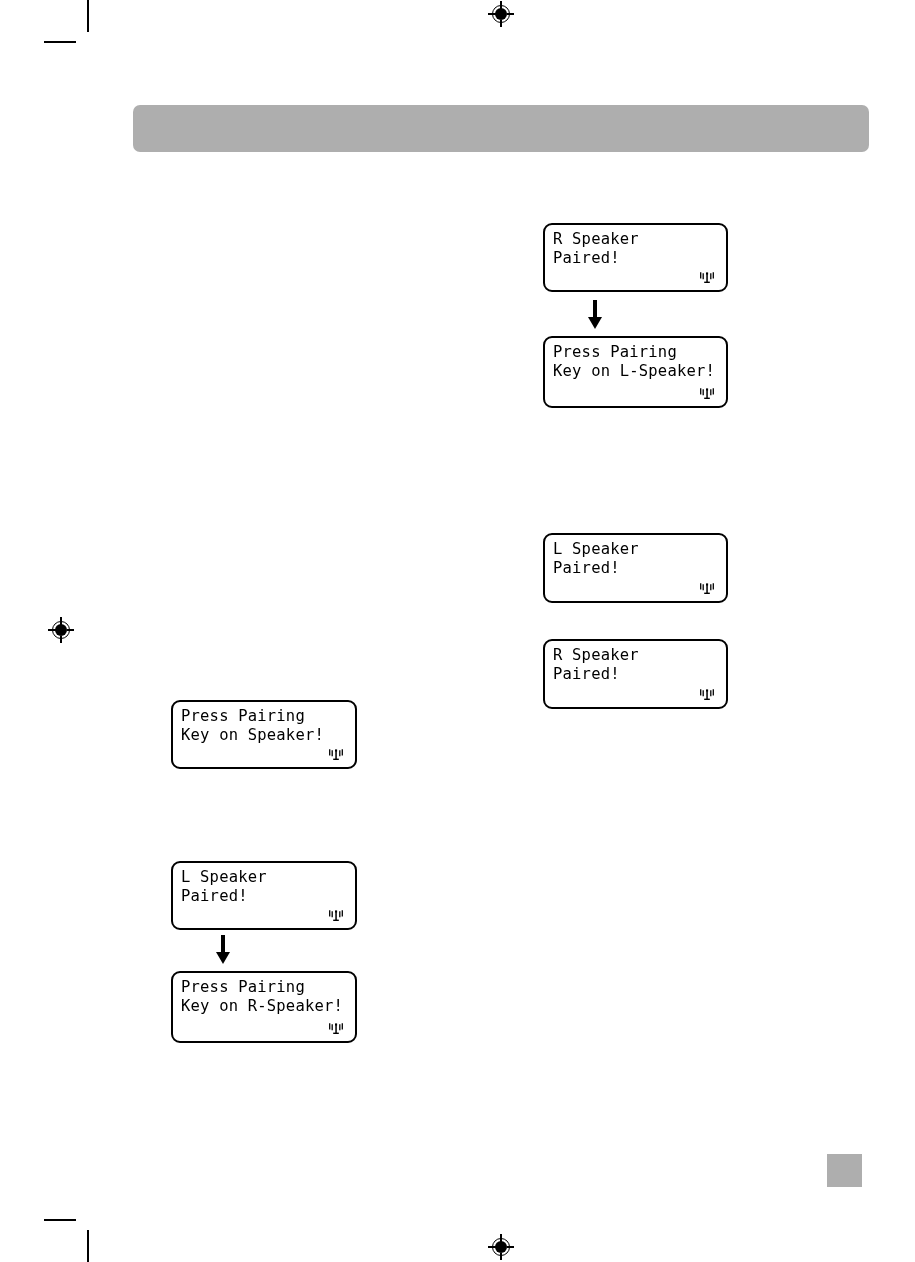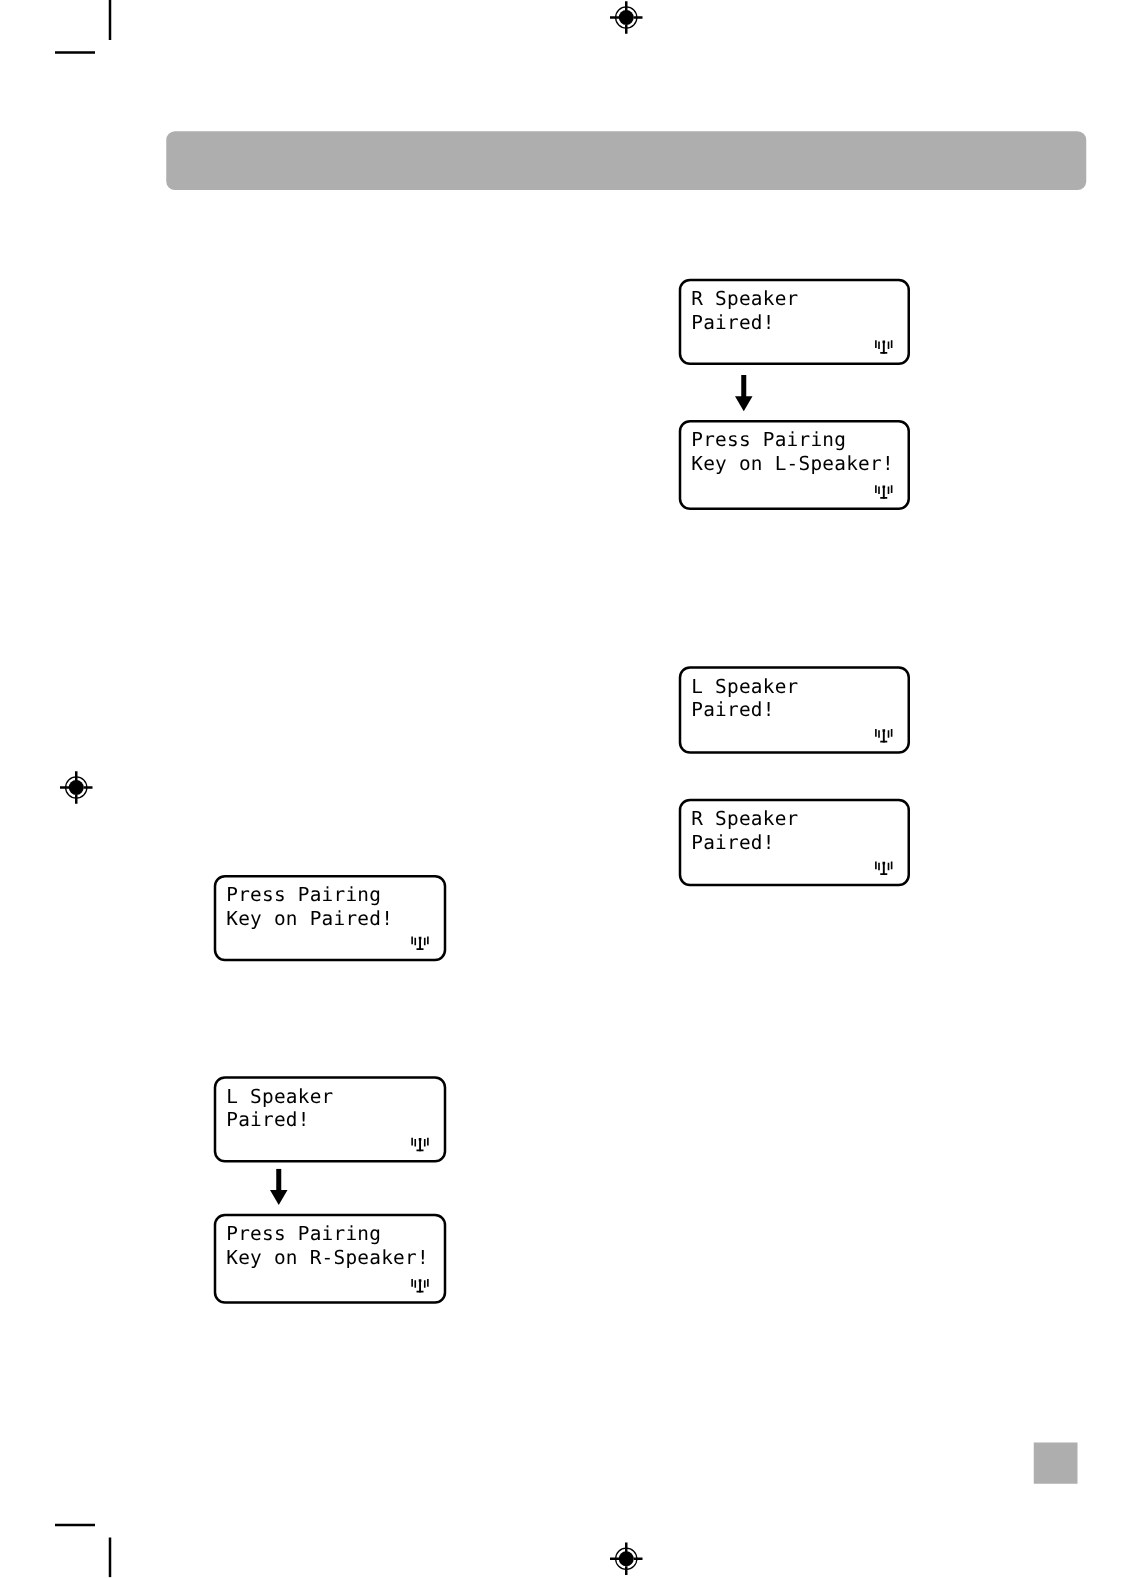--- a/index.html
+++ b/index.html
@@ -222,21 +222,21 @@
             <rect x="9.3" y="3" width="1.5" height="9" fill="#000"></rect>
             <rect x="7.2" y="10.6" width="5.6" height="1.4" fill="#000"></rect>
             <path d="M6.2 2.2 L6.2 8.2" stroke="#000" stroke-width="1.3" fill="none"></path>
             <path d="M3.7 1.2 L3.7 7.4" stroke="#000" stroke-width="1.3" fill="none"></path>
             <path d="M13.8 2.2 L13.8 8.2" stroke="#000" stroke-width="1.3" fill="none"></path>
             <path d="M16.3 1.2 L16.3 7.4" stroke="#000" stroke-width="1.3" fill="none"></path>
             <rect x="9.0" y="1.4" width="2.1" height="2.1" fill="#000"></rect>
           </svg></div>
       </div>
       <div class="lcd" style="left: 127px; top: 700px; width: 186px; height: 69px;">
-        <div class="lcd-lines"><span class="lcd-line">Press Pairing</span><span class="lcd-line">Key on Paired!</span></div>
+        <div class="lcd-lines"><span class="lcd-line">Press Pairing</span><span class="lcd-line">Key on Speaker!</span></div>
         <div class="lcd-antenna"><svg width="20" height="14" viewBox="0 0 20 14" xmlns="http://www.w3.org/2000/svg">
             <rect x="9.3" y="3" width="1.5" height="9" fill="#000"></rect>
             <rect x="7.2" y="10.6" width="5.6" height="1.4" fill="#000"></rect>
             <path d="M6.2 2.2 L6.2 8.2" stroke="#000" stroke-width="1.3" fill="none"></path>
             <path d="M3.7 1.2 L3.7 7.4" stroke="#000" stroke-width="1.3" fill="none"></path>
             <path d="M13.8 2.2 L13.8 8.2" stroke="#000" stroke-width="1.3" fill="none"></path>
             <path d="M16.3 1.2 L16.3 7.4" stroke="#000" stroke-width="1.3" fill="none"></path>
             <rect x="9.0" y="1.4" width="2.1" height="2.1" fill="#000"></rect>
           </svg></div>
       </div>

